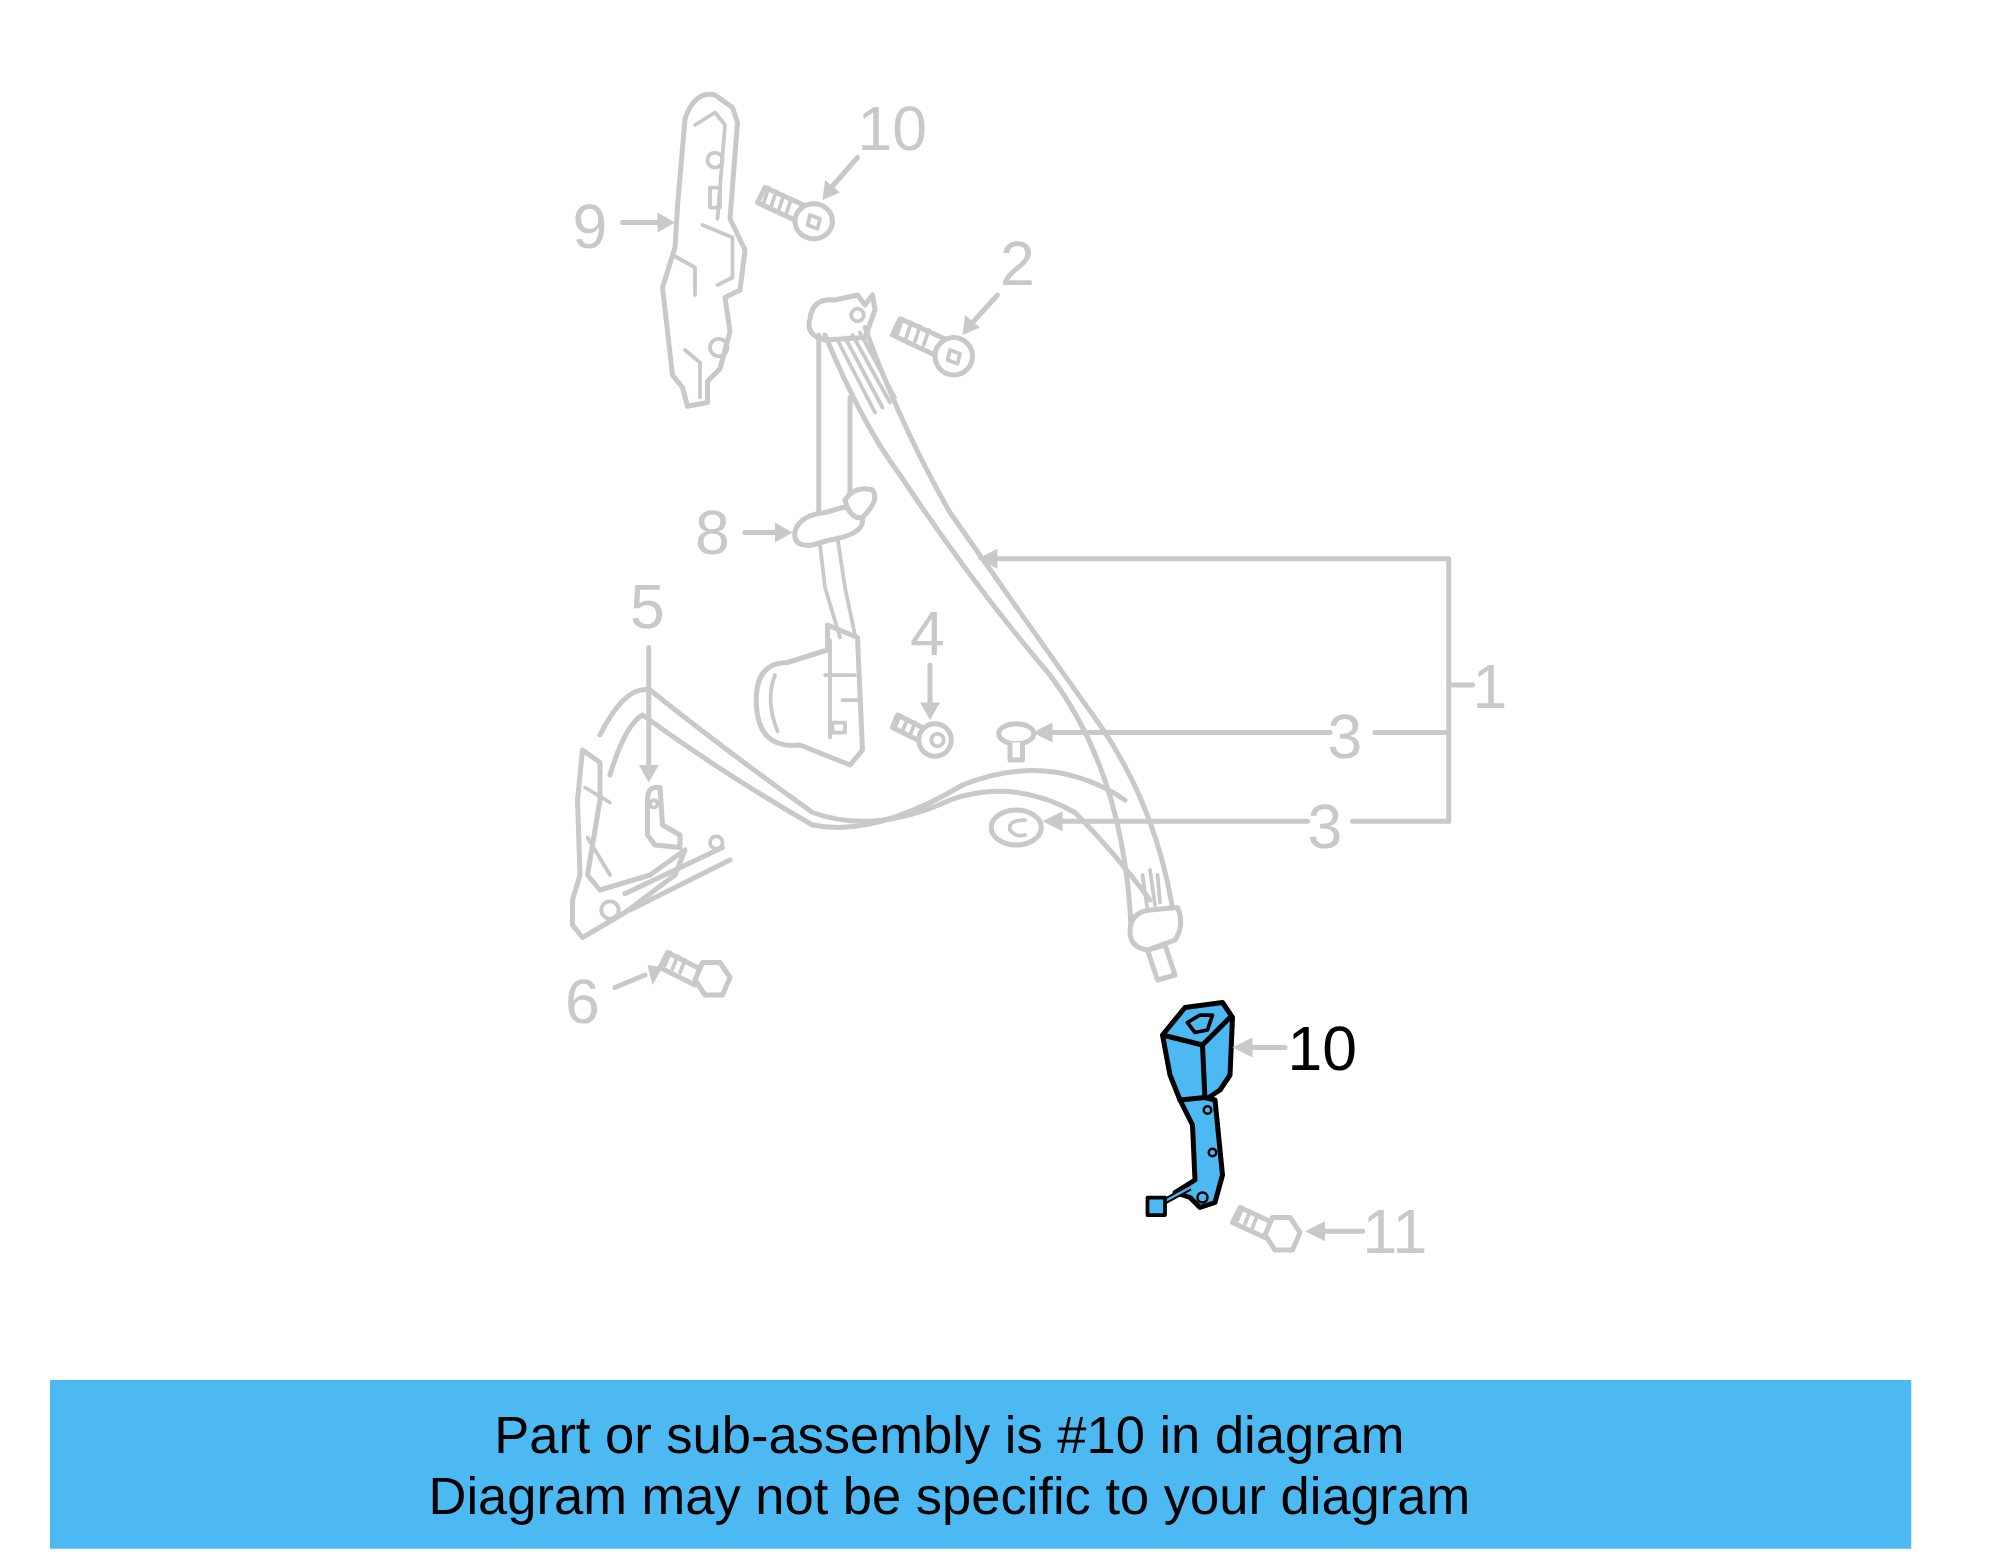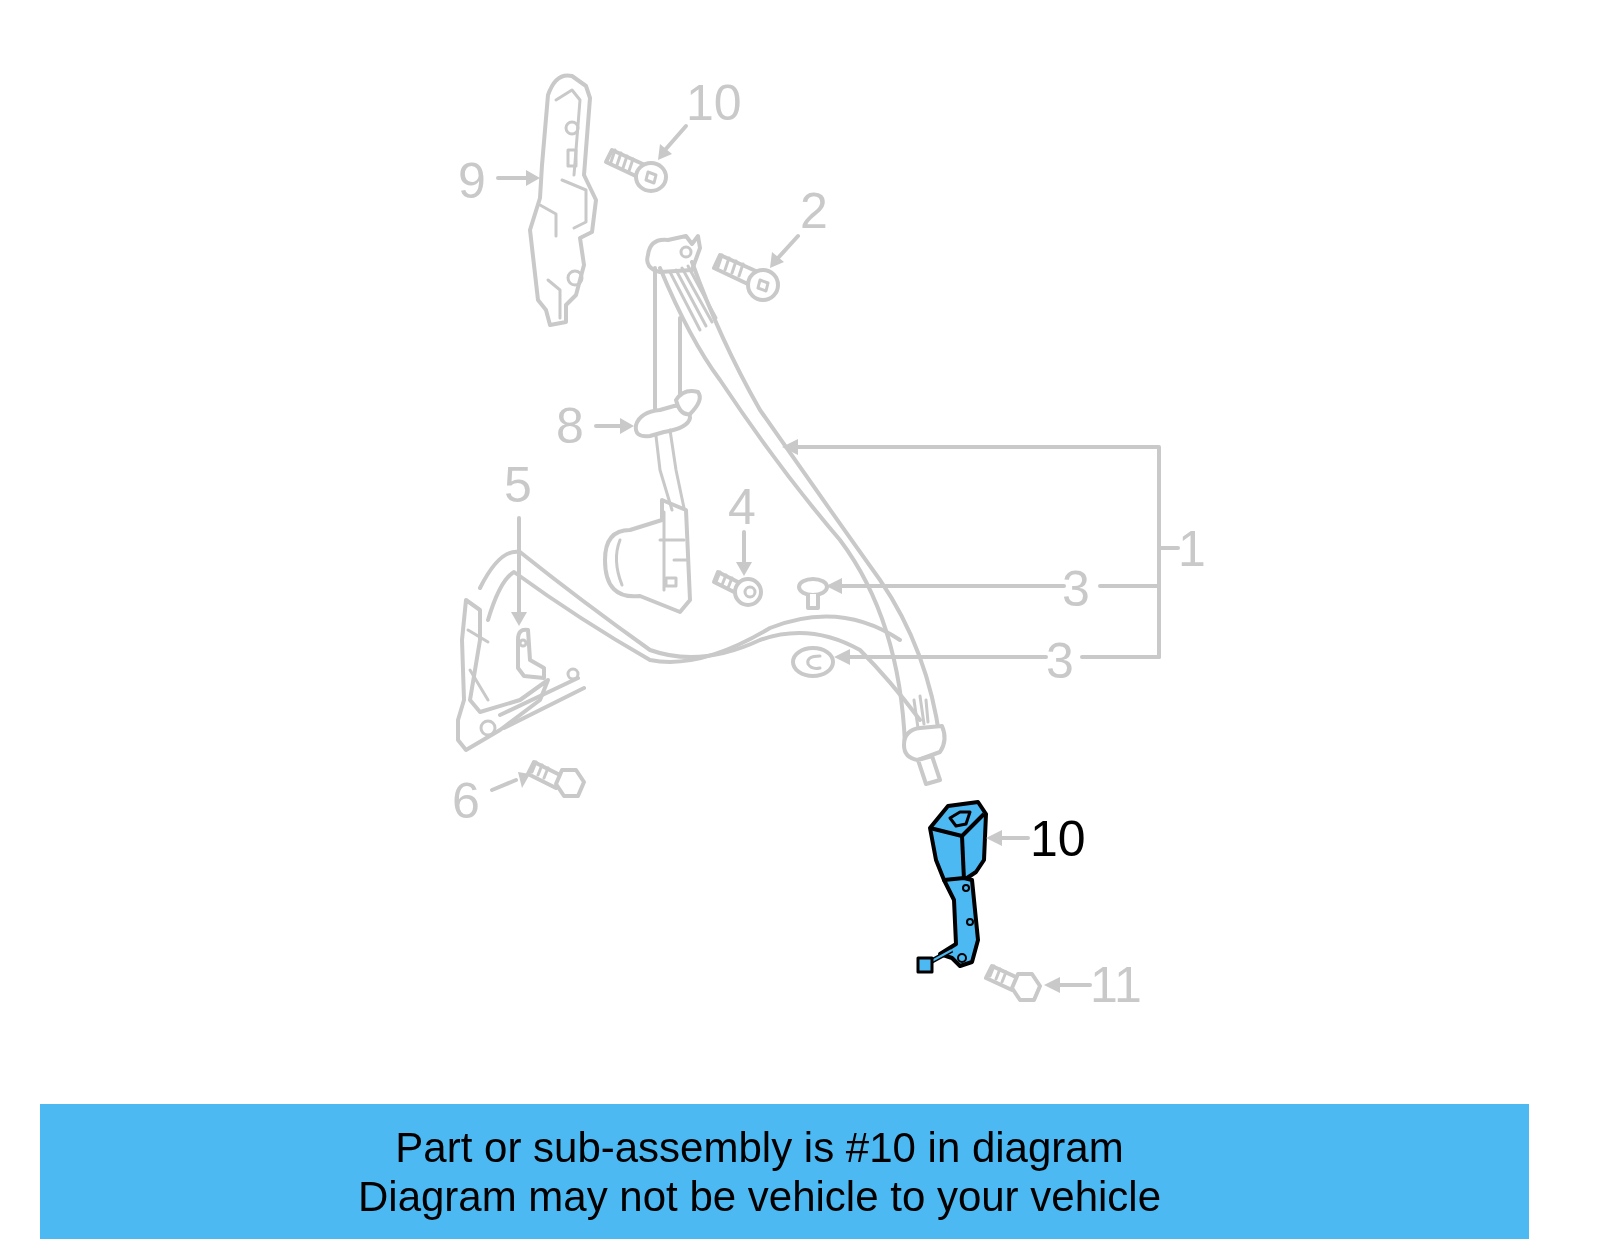--- a/index.html
+++ b/index.html
@@ -177,14 +177,14 @@
     <path class="ln-thin" d="M994 966 L990 976 M1000 969 L996 979 M1006 972 L1002 982"></path>
     <polygon class="fillw" points="1018,974 1032,974 1040,986 1034,1000 1020,1000 1012,988"></polygon>
   </g>
   <path class="ln" d="M1058 985 L1090 985"></path>
   <polygon class="arrow" points="1044,985 1060,977 1060,993"></polygon>
   <text class="callout" x="1090" y="1002">11</text>
 </svg>
 
 <div id="banner">
   <div class="line line1">Part or sub-assembly is #10 in diagram</div>
-  <div class="line line2">Diagram may not be vehicle to your vehicle</div>
+  <div class="line line2">Diagram may not be specific to your diagram</div>
 </div>
 
 </body></html>

